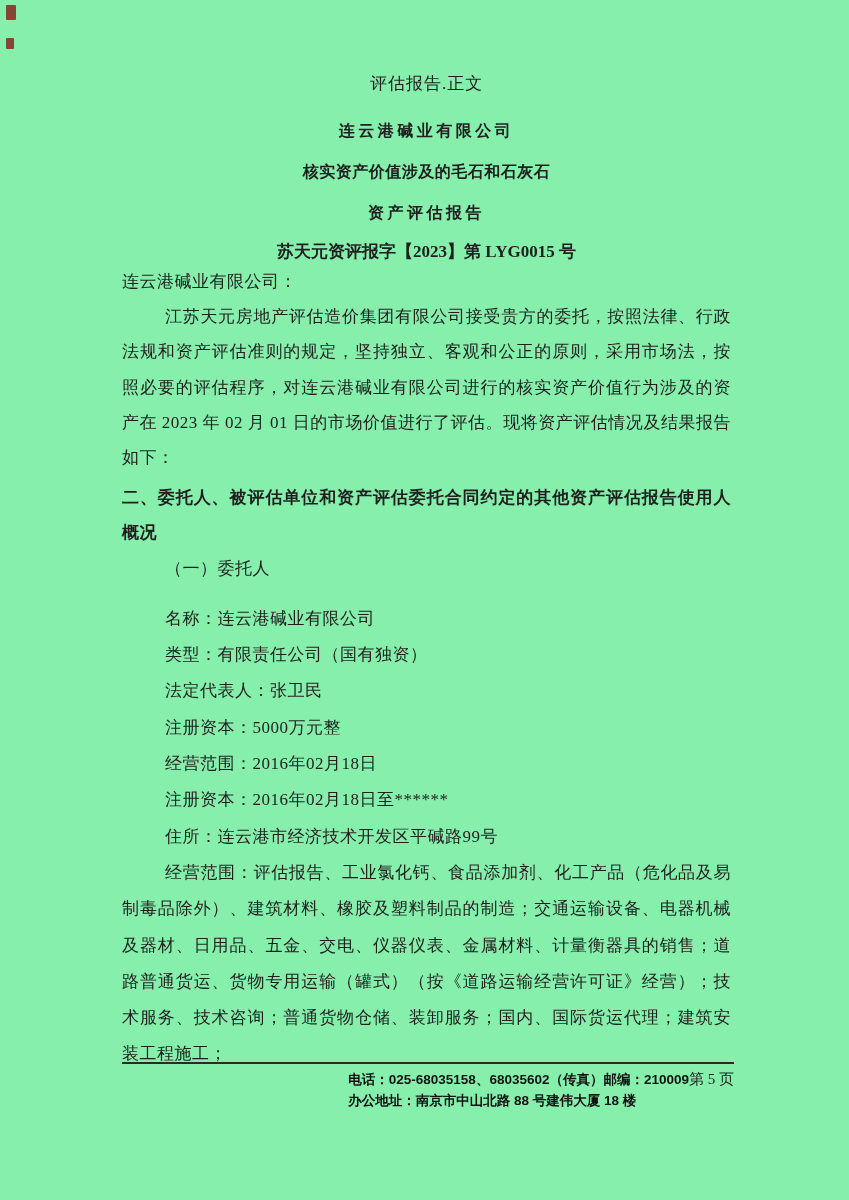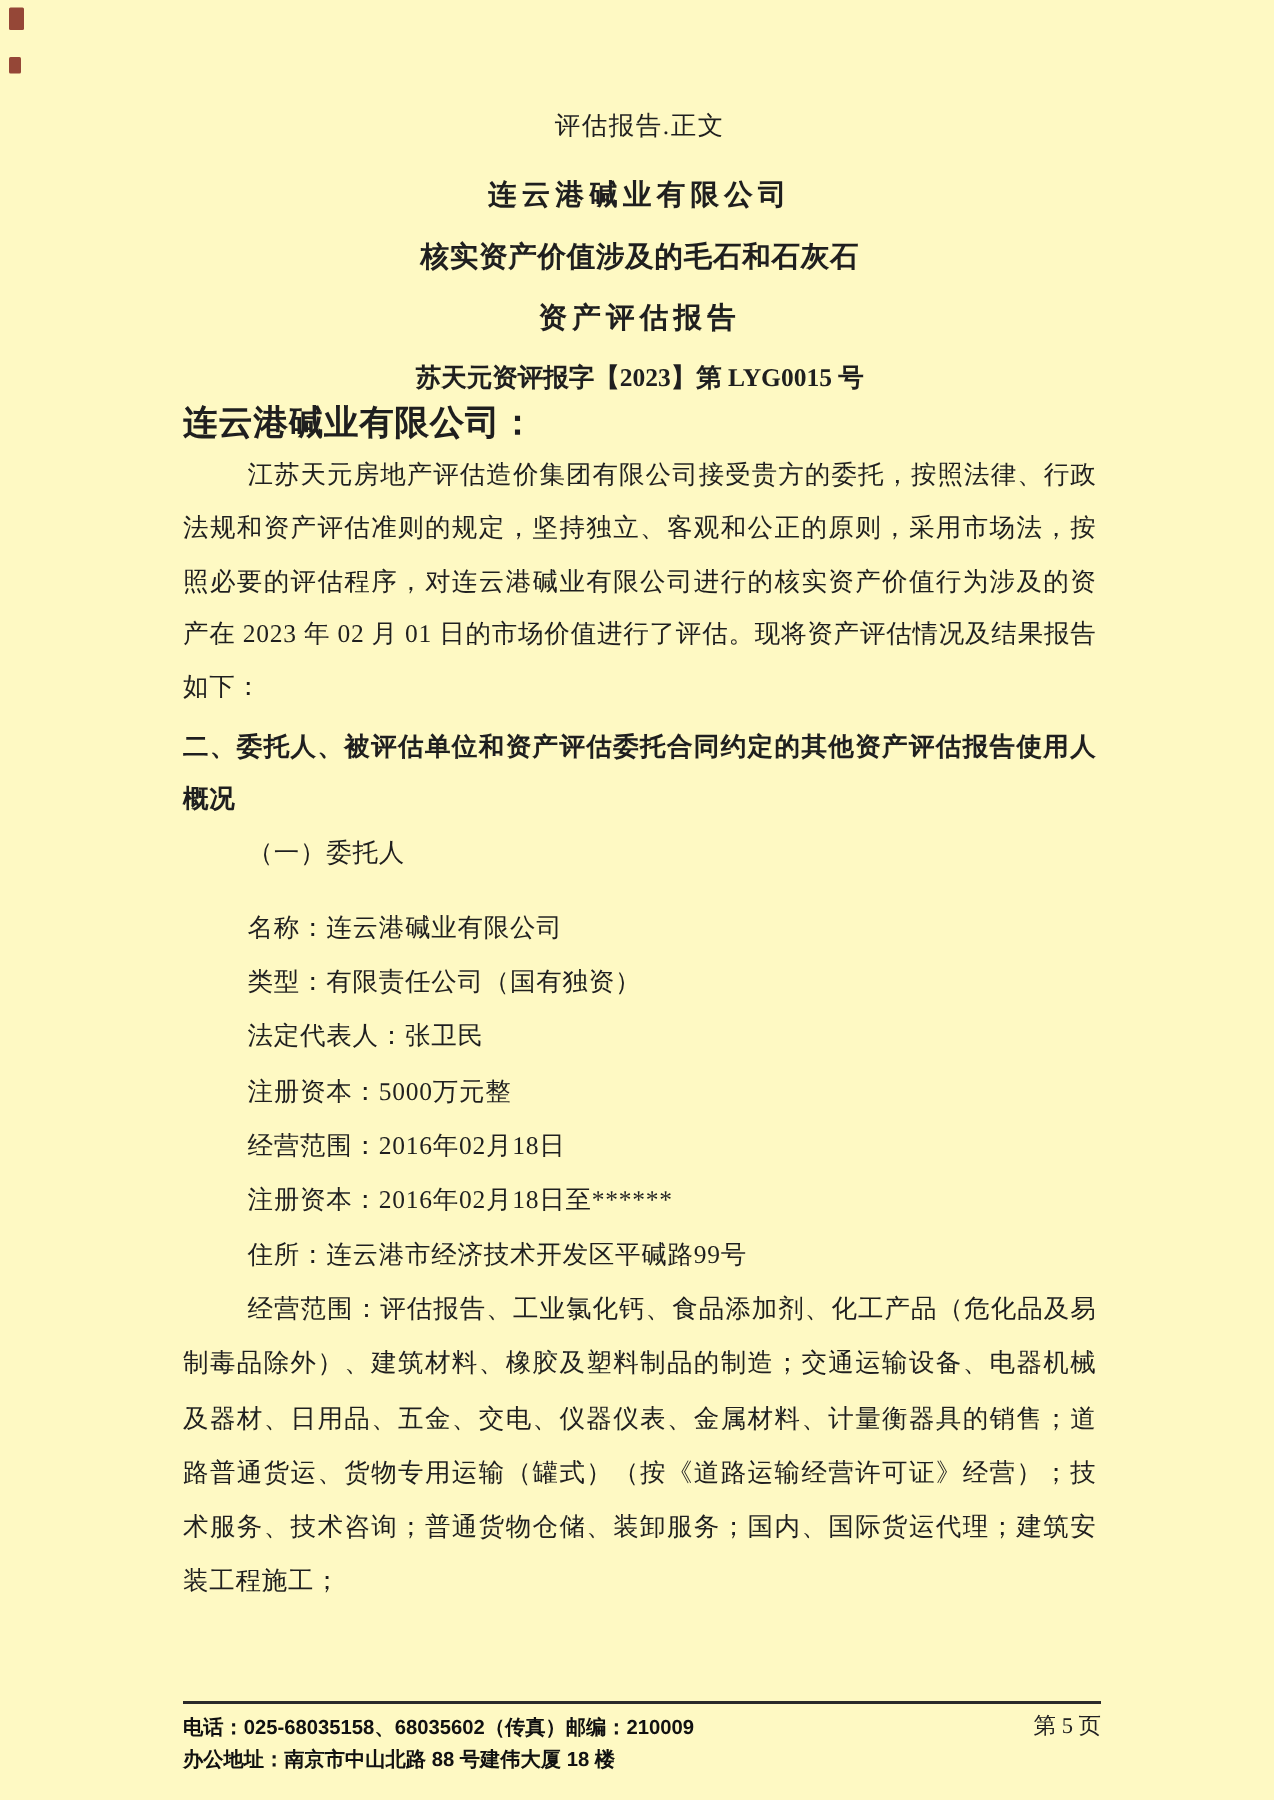--- a/index.html
+++ b/index.html
@@ -4,21 +4,21 @@
 <style>
   html, body {
     margin: 0;
     padding: 0;
     background: #ffffff;
   }
   .page {
     position: relative;
     width: 849px;
     height: 1200px;
-    background: #fef9c3;
+    background: #86efac;
     font-family: "Liberation Serif", "DejaVu Serif", serif;
     color: #1f1f1f;
     overflow: hidden;
   }
   .scan-mark {
     position: absolute;
     background: #82281f;
     opacity: 0.85;
     border-radius: 1px;
   }
@@ -33,21 +33,21 @@
   }
   .doc-label {
     margin-top: 72px;
     text-align: center;
     font-size: 17px;
     letter-spacing: 1px;
   }
   .title {
     margin: 0;
     text-align: center;
-    font-size: 19px;
+    font-size: 16px;
     font-weight: bold;
     line-height: 26px;
   }
   .t1 { margin-top: 23px; letter-spacing: 3.5px; }
   .t2 { margin-top: 15px; letter-spacing: 0.5px; }
   .t3 { margin-top: 15px; letter-spacing: 3.5px; }
   .doc-number {
     margin-top: 13px;
     text-align: center;
     font-size: 17px;
@@ -64,22 +64,22 @@
   }
   .sec-heading {
     margin-top: 5px;
     font-size: 17px;
     font-weight: bold;
     line-height: 35.2px;
     letter-spacing: 0.5px;
     text-align: justify;
   }
   .salutation {
-    font-size: 23px;
-    font-weight: bold;
+    font-size: 17px;
+    font-weight: normal;
     line-height: 35.2px;
     letter-spacing: 0.5px;
   }
   .para {
     margin: 0;
     font-size: 17px;
     line-height: 35.2px;
     letter-spacing: 0.5px;
     text-align: justify;
     text-indent: 43px;
@@ -98,26 +98,26 @@
     line-height: 36.3px;
     letter-spacing: 0.5px;
     padding-left: 43px;
   }
   .scope {
     line-height: 36.3px;
   }
   .footer {
     position: absolute;
     left: 122px;
-    top: 1134px;
+    top: 1062px;
     width: 612px;
     border-top: 2px solid #2a2a2a;
     padding-top: 5px;
     display: flex;
-    justify-content: space-between;
+    justify-content: flex-end;
     align-items: flex-start;
   }
   .footer-left {
     font-family: "Liberation Sans", "DejaVu Sans", sans-serif;
     font-size: 13.5px;
     font-weight: bold;
     color: #111;
     line-height: 21px;
   }
   .page-num {

